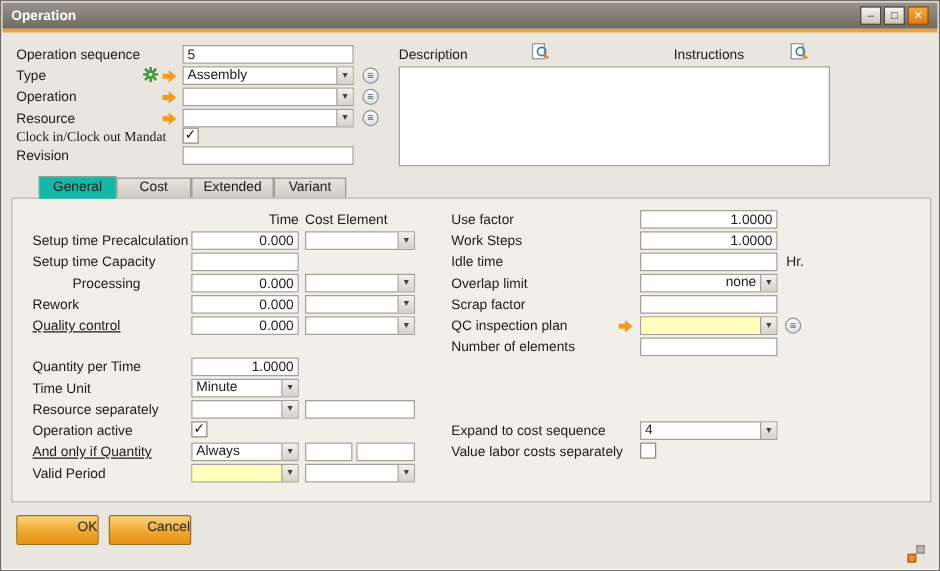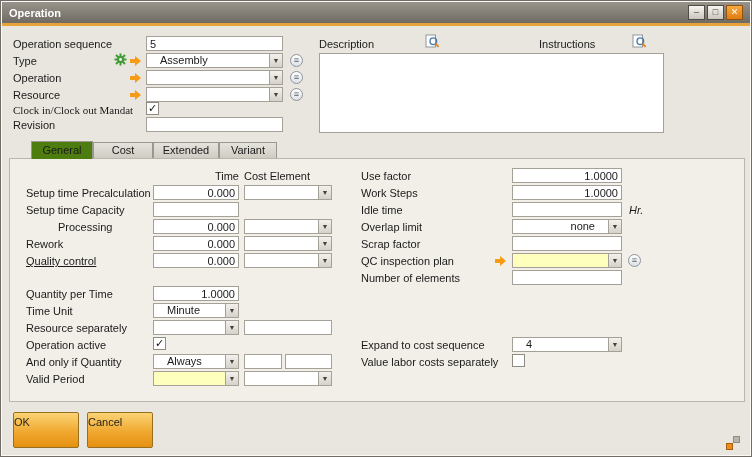--- a/index.html
+++ b/index.html
@@ -40,21 +40,21 @@
   .inp {
     position: absolute; height: 15px; border: 1px solid #a5a198; background: #fff;
     font: 11px "Liberation Sans", sans-serif; padding: 0 3px; color: #1a1a1a;
   }
   .inp.num { text-align: right; }
 
   .combo {
     position: absolute; height: 15px; border: 1px solid #a5a198; background: #fff;
     display: flex; align-items: stretch;
   }
-  .combo .val { flex: 1; padding: 0 13px; line-height: 13px; white-space: nowrap; overflow: hidden; }
+  .combo .val { flex: 1; padding: 0 3px; line-height: 13px; white-space: nowrap; overflow: hidden; }
   .combo .val.right { text-align: right; }
   .combo .btn {
     width: 13px; background: linear-gradient(#f3f1ed, #d6d2ca);
     border-left: 1px solid #a5a198; font-size: 7px; line-height: 13px;
     text-align: center; color: #45423c;
   }
   .combo.yellow, .combo.yellow .val { background: #ffffbd; }
 
   .checkbox {
     position: absolute; width: 13px; height: 13px; border: 1px solid #8f8b83;
@@ -81,33 +81,33 @@
     font: 11px "Liberation Sans", sans-serif;
   }
 
   .tab {
     position: absolute; top: 141px; height: 16px;
     border: 1px solid #9b978f; border-bottom: none;
     background: linear-gradient(#e6e3dc, #cfccc4);
     text-align: center; line-height: 15px; z-index: 1;
   }
   .tab.active {
-    top: 140px; height: 18px; background: #4d7c0f; z-index: 3; line-height: 17px;
+    top: 140px; height: 18px; background: #14b8a6; z-index: 3; line-height: 17px;
   }
 
   .panel {
     position: absolute; left: 8px; top: 157px; width: 736px; height: 244px;
     background: #f2efe9; border: 1px solid #bab6ae; z-index: 0;
   }
 
   .btn-gold {
-    position: absolute; width: 66px; height: 36px;
+    position: absolute; width: 66px; height: 24px;
     background: linear-gradient(#fbd476, #f0a830 55%, #e69012);
     border: 1px solid #96701e; border-radius: 2px;
-    text-align: left; line-height: 19px; color: #241f14; cursor: default;
+    text-align: right; line-height: 19px; color: #241f14; cursor: default;
   }
 
   .grip { position: absolute; left: 724px; top: 434px; width: 16px; height: 16px; }
   .grip .sq { position: absolute; width: 7px; height: 7px; }
   .grip .sq.gray { left: 8px; top: 1px; background: #b9b5ad; border: 1px solid #8f8b83; }
   .grip .sq.orange { left: 1px; top: 8px; background: #ee8c1e; border: 1px solid #a85f0d; }
 </style>
 </head>
 <body>
 
@@ -241,21 +241,21 @@
   <div class="lbl" style="left:25px;top:320px;">Resource separately</div>
   <div class="combo" style="left:152px;top:319px;width:86px;">
     <span class="val"></span>
     <span class="btn">▼</span>
   </div>
   <input class="inp" style="left: 243px; top: 319px; width: 88px;" value="">
 
   <div class="lbl" style="left:25px;top:337px;">Operation active</div>
   <div class="checkbox" style="left:152px;top:336px;">✓</div>
 
-  <div class="lbl" style="left:25px;top:354px;">And only if Quantity</div>
+  <div class="lbl" style="left:25px;top:354px;text-decoration:underline;">And only if Quantity</div>
   <div class="combo" style="left:152px;top:353px;width:86px;">
     <span class="val">Always</span>
     <span class="btn">▼</span>
   </div>
   <input class="inp" style="left: 243px; top: 353px; width: 38px;" value="">
   <input class="inp" style="left: 284px; top: 353px; width: 47px;" value="">
 
   <div class="lbl" style="left:25px;top:371px;">Valid Period</div>
   <div class="combo yellow" style="left:152px;top:370px;width:86px;">
     <span class="val"></span>
@@ -267,21 +267,21 @@
   </div>
 
   <div class="lbl" style="left:360px;top:168px;">Use factor</div>
   <input class="inp num" style="left: 511px; top: 167px; width: 110px;" value="1.0000">
 
   <div class="lbl" style="left:360px;top:185px;">Work Steps</div>
   <input class="inp num" style="left: 511px; top: 184px; width: 110px;" value="1.0000">
 
   <div class="lbl" style="left:360px;top:202px;">Idle time</div>
   <input class="inp" style="left: 511px; top: 201px; width: 110px;" value="">
-  <div class="lbl" style="left:628px;top:202px;font-style:italic;">Hr.</div>
+  <div class="lbl" style="left:628px;top:202px;">Hr.</div>
 
   <div class="lbl" style="left:360px;top:219px;">Overlap limit</div>
   <div class="combo" style="left:511px;top:218px;width:110px;">
     <span class="val right">none</span>
     <span class="btn">▼</span>
   </div>
 
   <div class="lbl" style="left:360px;top:236px;">Scrap factor</div>
   <input class="inp" style="left: 511px; top: 235px; width: 110px;" value="">
 

